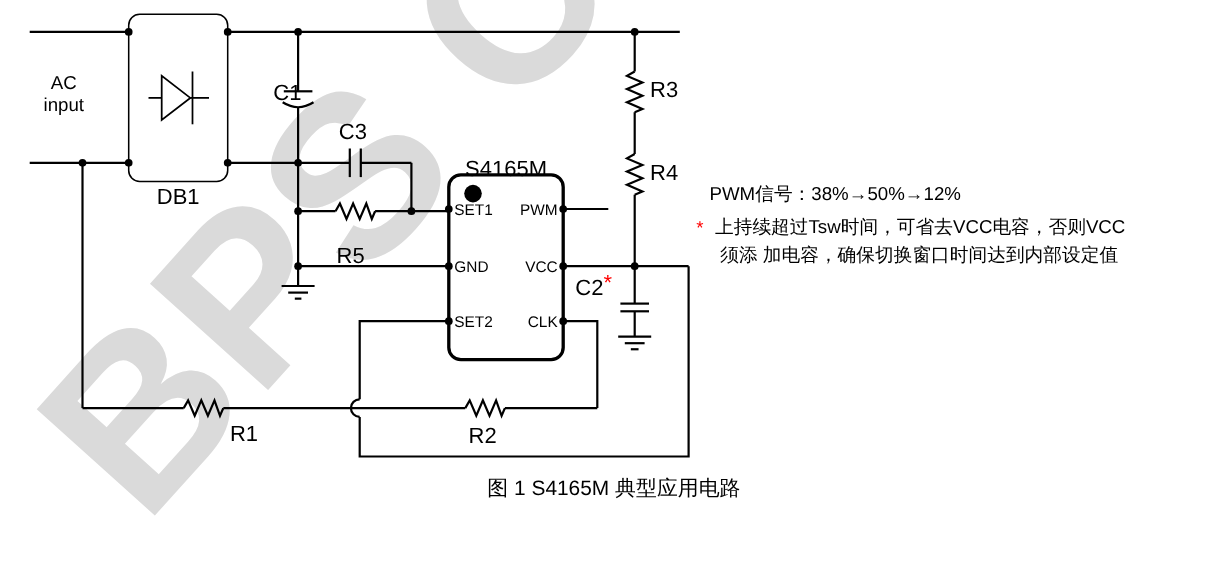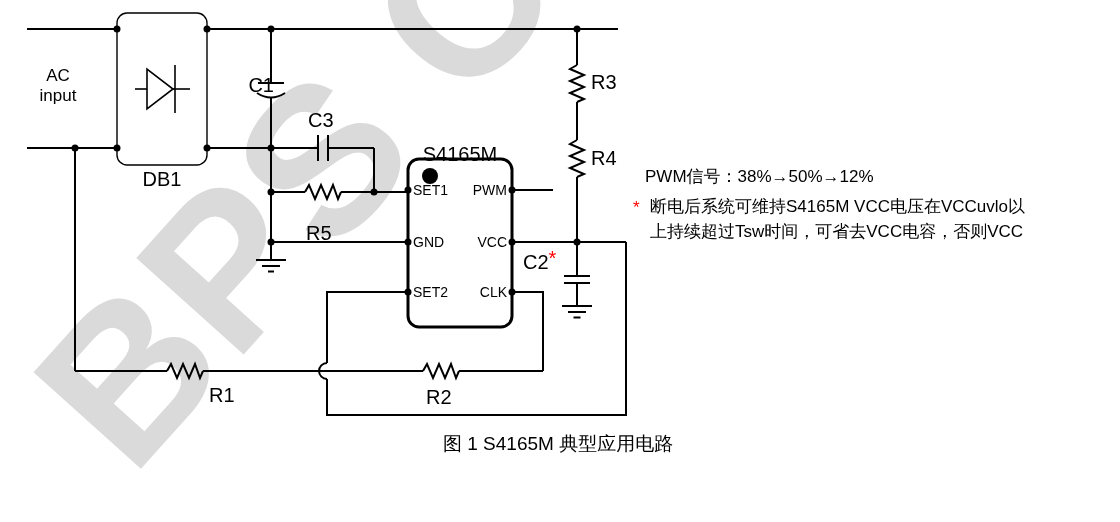--- a/index.html
+++ b/index.html
@@ -153,17 +153,17 @@
 <div class="pin r" style="left:455px;top:183px;">PWM</div>
 <div class="pin" style="left:413px;top:235px;">GND</div>
 <div class="pin r" style="left:455px;top:235px;">VCC</div>
 <div class="pin" style="left:413px;top:285px;">SET2</div>
 <div class="pin r" style="left:455px;top:285px;">CLK</div>
 
 <div class="pwmline">PWM信号：38%→50%→12%</div>
 
 <div class="note">
   <span class="star red">*</span>
-  <div class="ntext">断电后系统可维持S4165M VCC电压在VCCuvlo以</div>
   <div class="ntext">上持续超过Tsw时间，可省去VCC电容，否则VCC</div>
+  <div class="ntext"> 须添 加电容，确保切换窗口时间达到内部设定值</div>
 </div>
 
 <div class="caption">图 1 S4165M 典型应用电路</div>
 
 </body></html>

